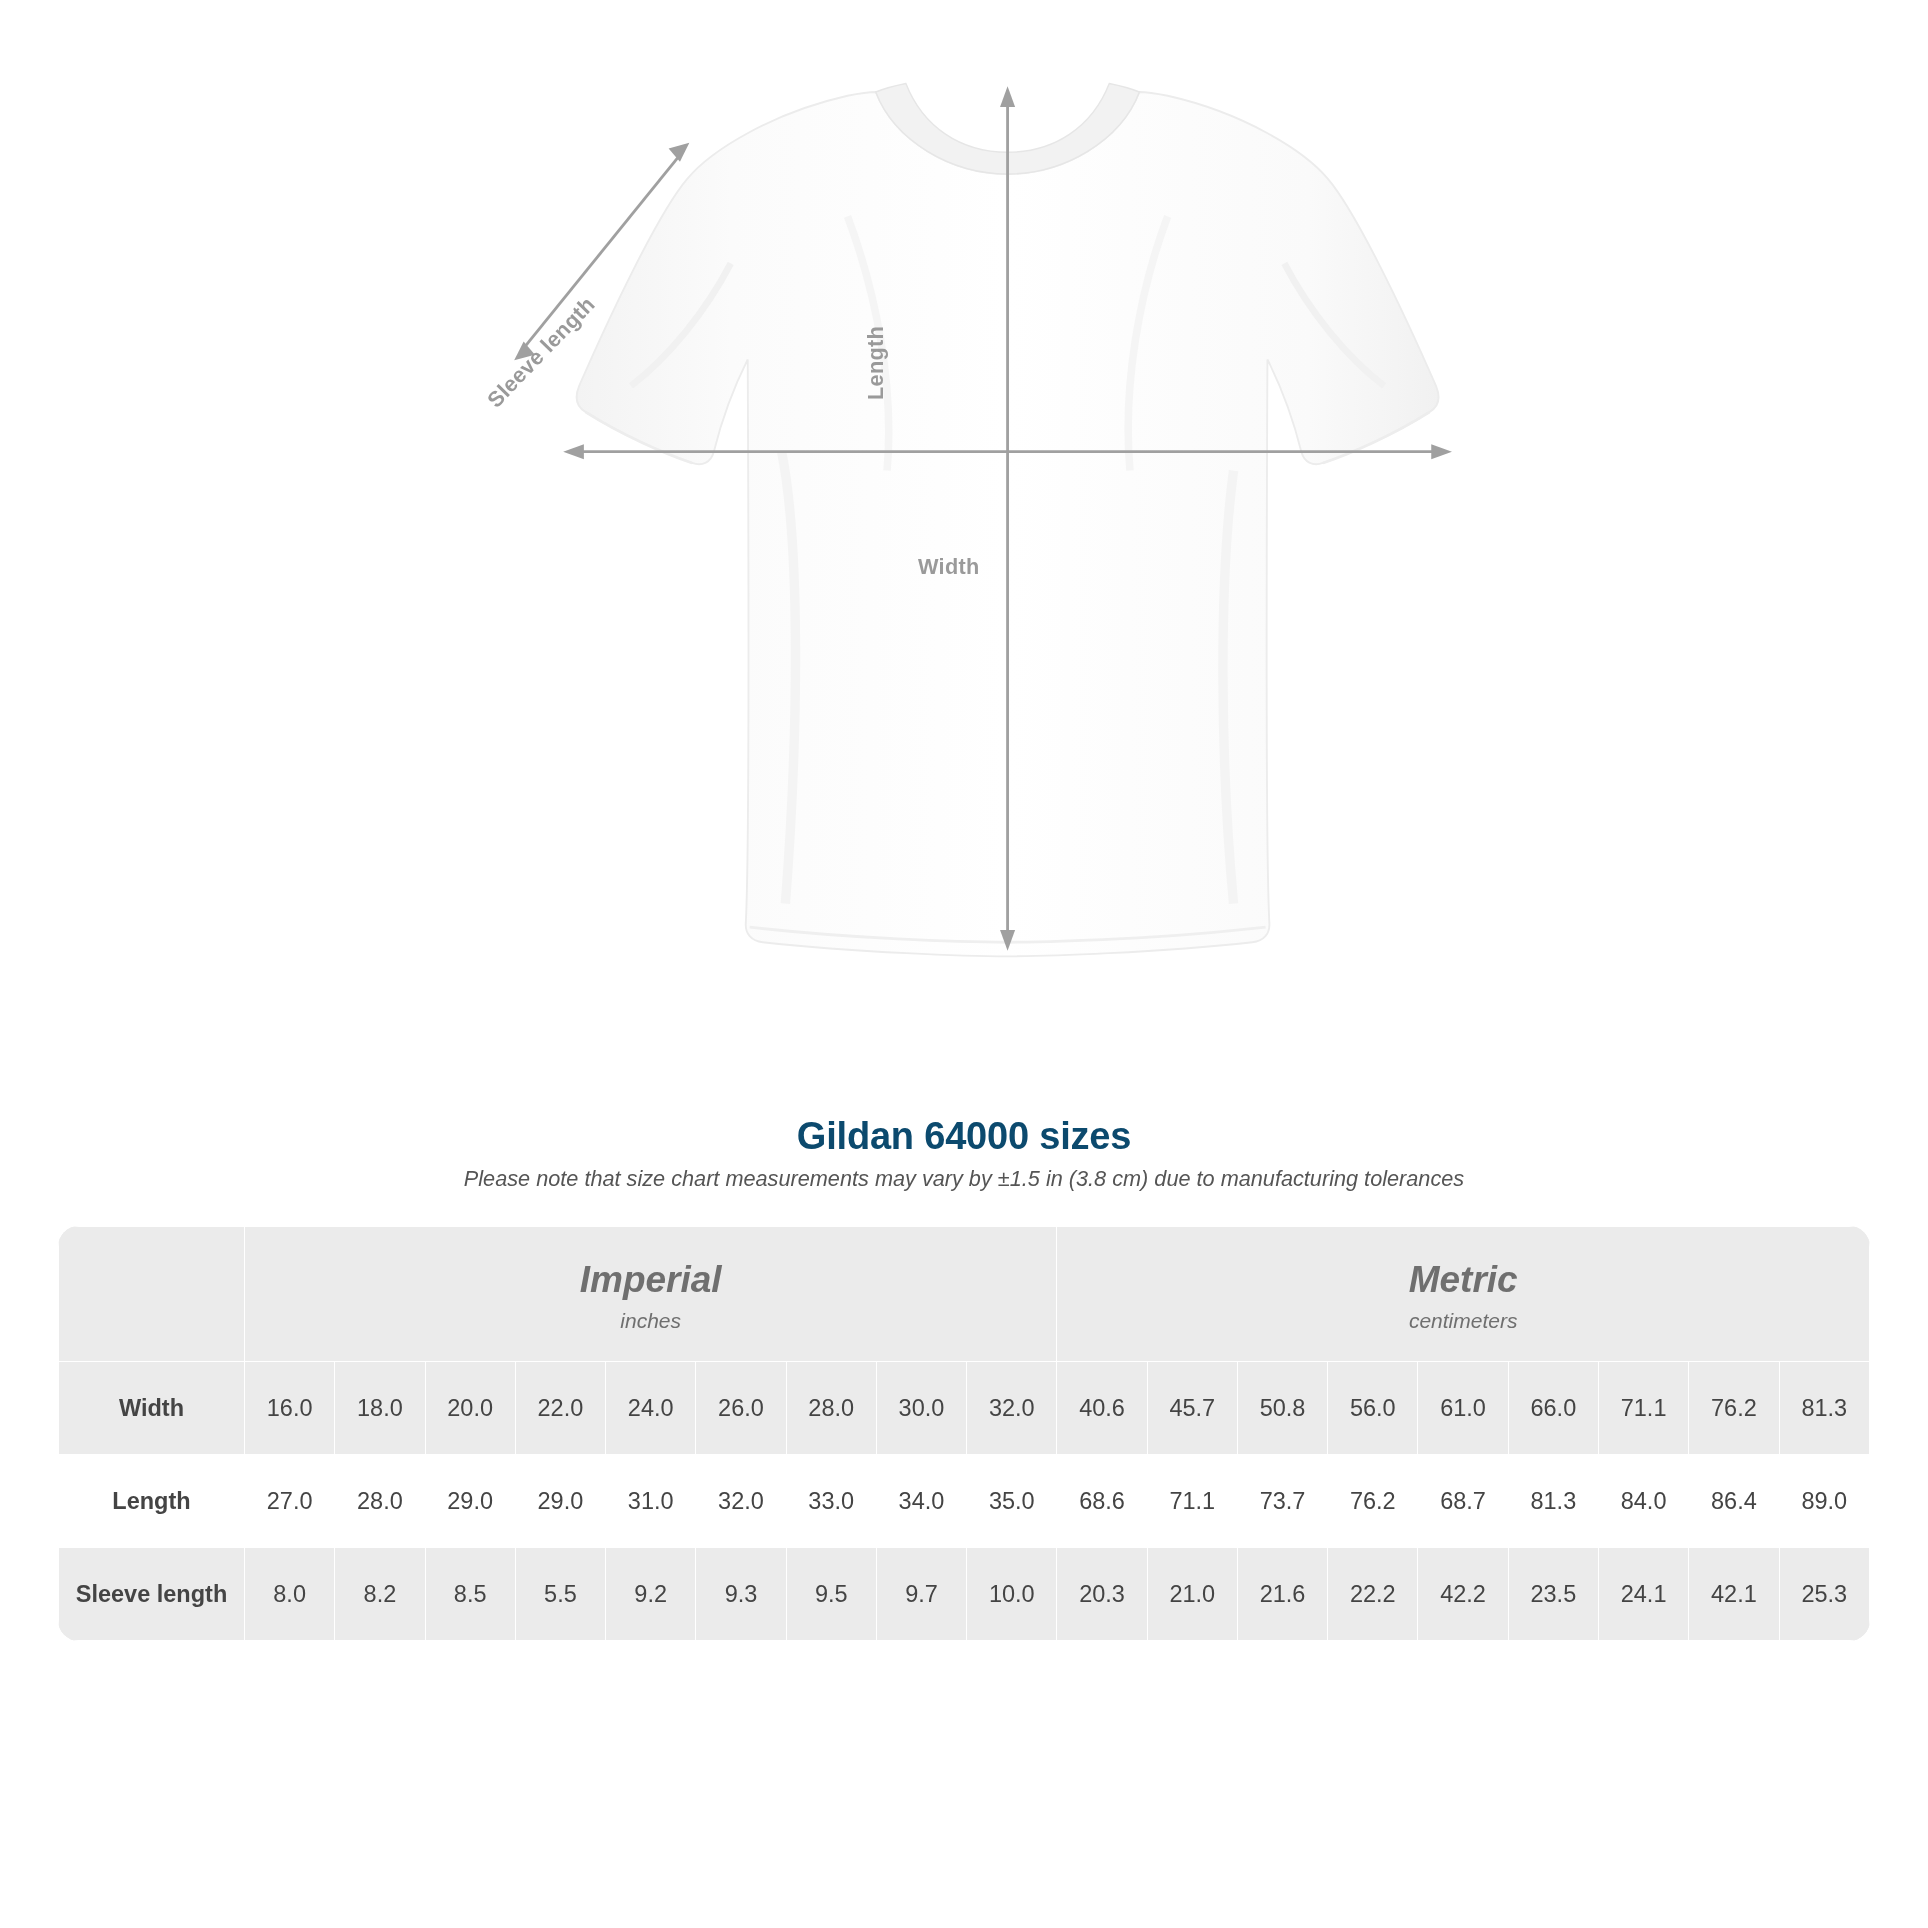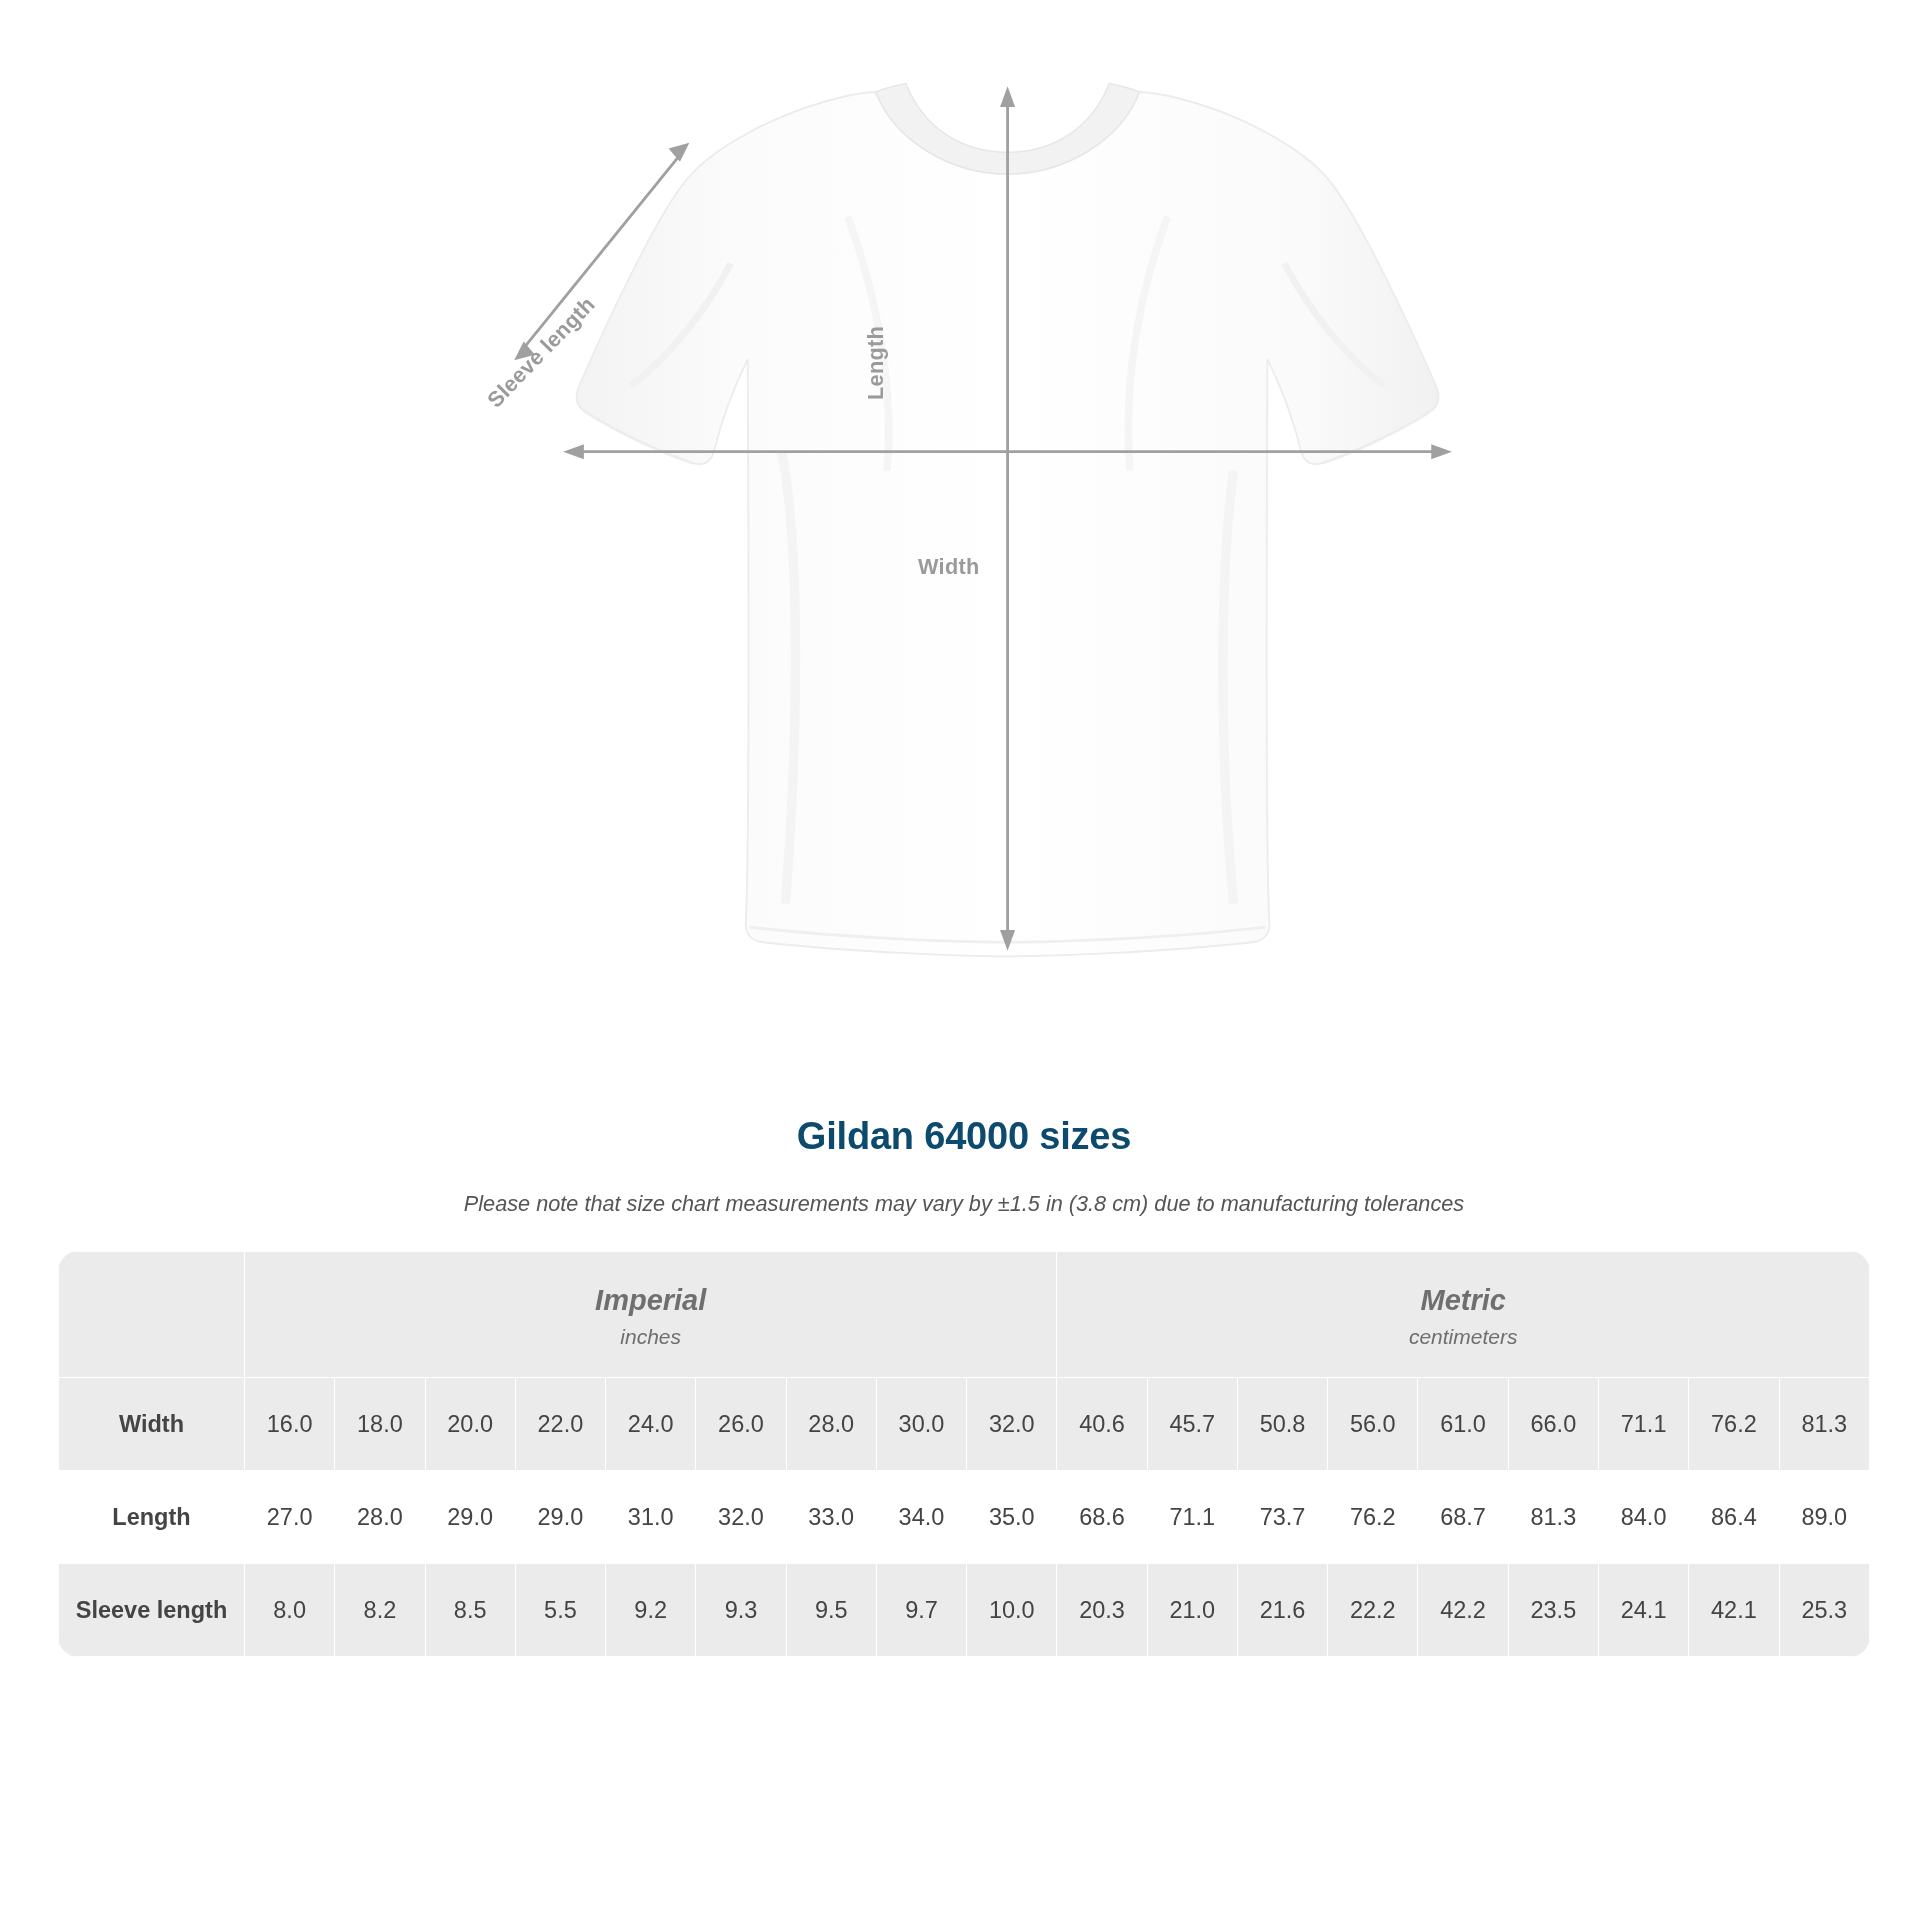--- a/index.html
+++ b/index.html
@@ -69,21 +69,21 @@
     text-align: center;
     margin-top: 3.8px;
   }
   .chart-title {
     font-size: 38px;
     font-weight: bold;
     color: #0c4a6e;
     letter-spacing: -0.2px;
   }
   .chart-note {
-    margin-top: 33px;
+    margin-top: 8px;
     font-size: 21.7px;
     font-style: italic;
     color: #555555;
   }
 
   
   .table-wrap {
     margin: 34px 58px 0 58px;
     border-radius: 21px;
     overflow: hidden;
@@ -99,21 +99,21 @@
     text-align: center;
     font-size: 23.5px;
     color: #444444;
   }
   .unit-head td {
     border: none;
     background: #ebebeb;
     padding: 32px 0 28px 0;
   }
   .unit-title {
-    font-size: 29px;
+    font-size: 37px;
     font-weight: bold;
     font-style: italic;
     color: #6f6f6f;
   }
   .unit-sub {
     margin-top: 8.5px;
     font-size: 21px;
     font-style: italic;
     color: #6f6f6f;
   }

